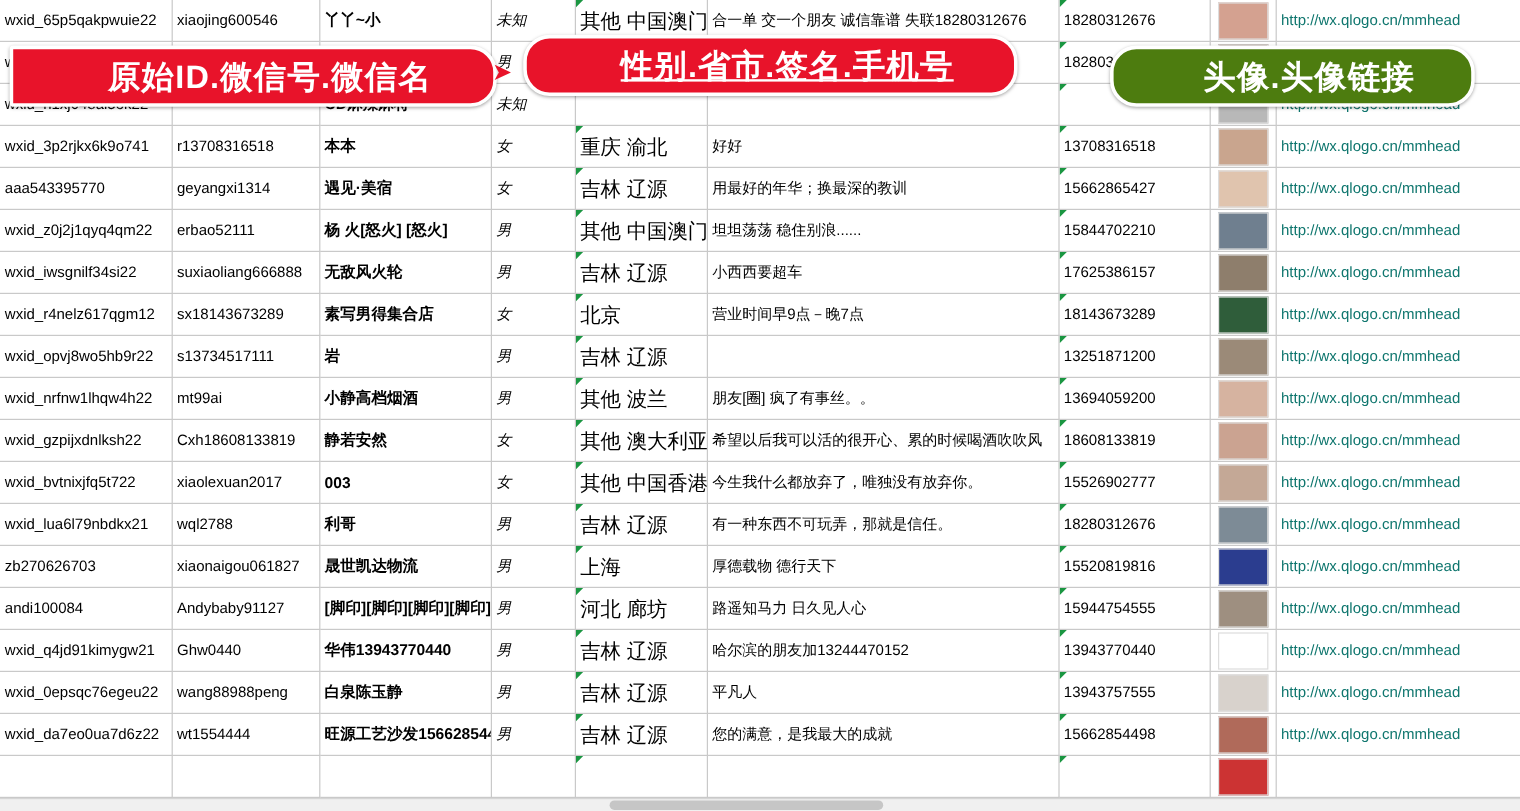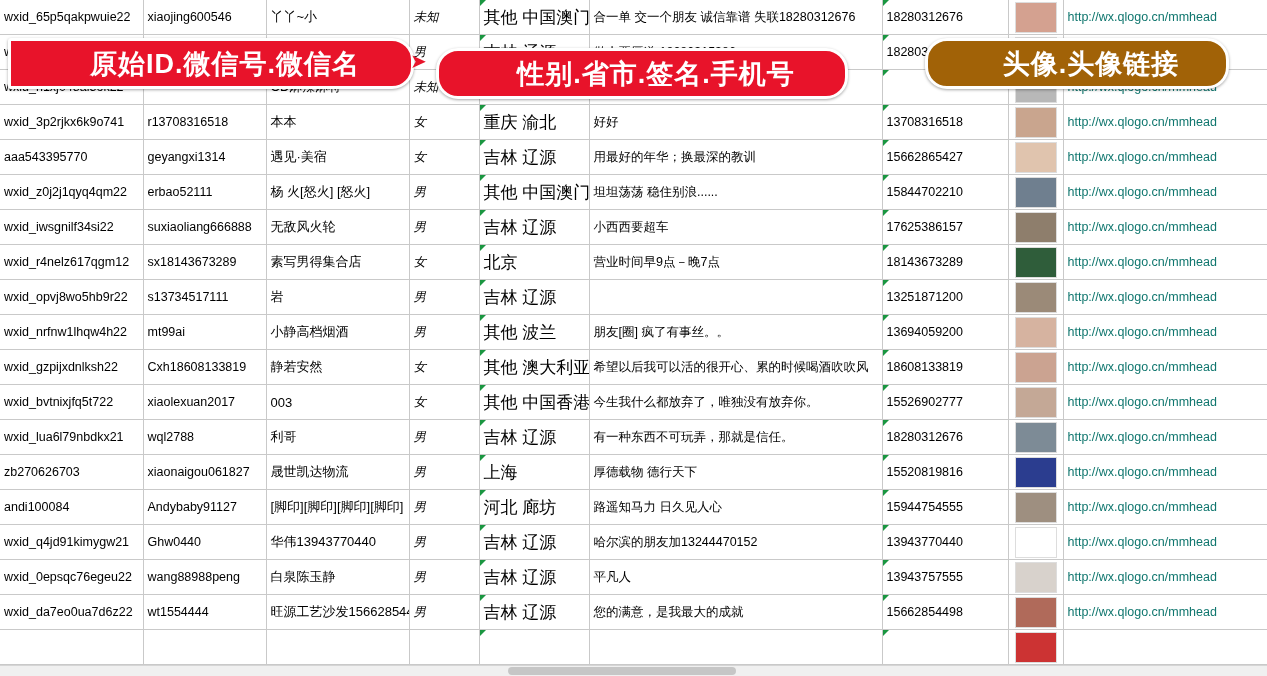--- a/index.html
+++ b/index.html
@@ -47,21 +47,21 @@
   col.c2 { width: 143px; }
   col.c3 { width: 70px; }
   col.c4 { width: 110px; }
   col.c5 { width: 293px; }
   col.c6 { width: 126px; }
   col.c7 { width: 55px; }
   col.c8 { width: 204px; }
 
   td.cell-id      { font-size: 12.5px; margin-left: 20px; }
   td.cell-wx      { font-size: 12.5px; }
-  td.cell-name    { font-size: 13px; }
+  td.cell-name    { font-size: 13px; font-weight: bold; }
   td.cell-gender  { font-size: 12.5px; text-align: left; font-style: italic; }
   td.cell-region  { font-size: 17px; }
   td.cell-sign    { font-size: 12.5px; }
   td.cell-phone   { font-size: 12.5px; }
   td.cell-avatar  { padding: 0; text-align: center; }
   td.cell-link    { font-size: 12.5px; color: #0f766e; }
 
   
   .corner-mark {
     position: relative;
@@ -104,33 +104,34 @@
     left: 8px;
     top: 38px;
     width: 400px;
     height: 45px;
     background: #e8132a;
     font-size: 27px;
     border-radius: 3px 22px 22px 3px;
   }
   #banner2 {
     left: 436px;
-    top: 48px;
+    top: 29px;
     width: 406px;
     height: 45px;
     background: #e8132a;
     font-size: 27px;
     border-radius: 22px 22px 22px 22px;
+    text-decoration: underline;
   }
   #banner3 {
     left: 925px;
     top: 38px;
     width: 298px;
     height: 45px;
-    background: #a16207;
+    background: #4d7c0f;
     font-size: 27px;
     border-radius: 22px 22px 22px 22px;
   }
 
   .arrow {
     position: absolute;
     top: 55px;
     left: 410px;
     width: 26px;
     height: 12px;

